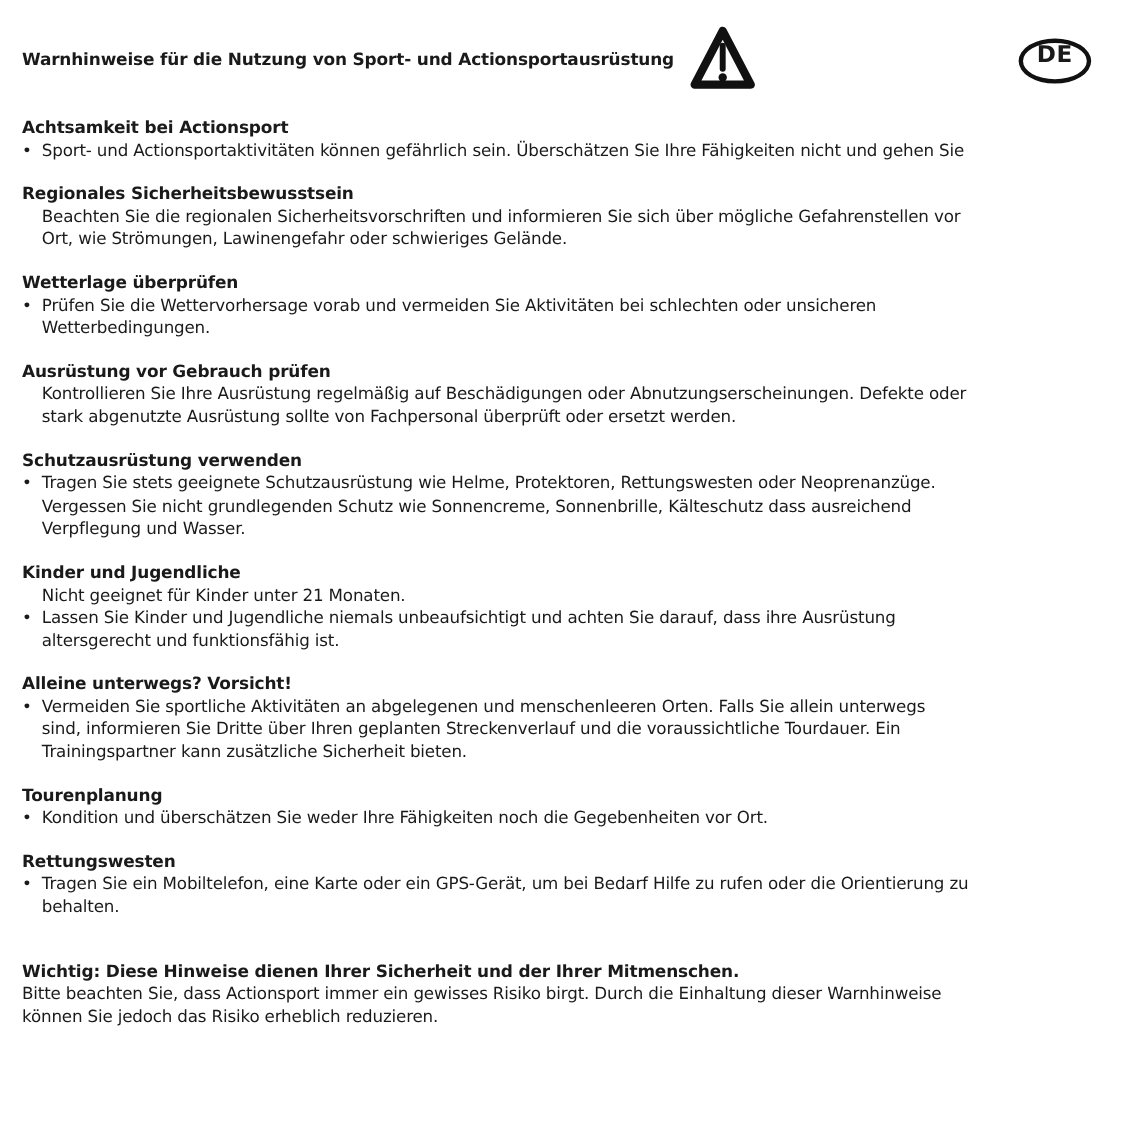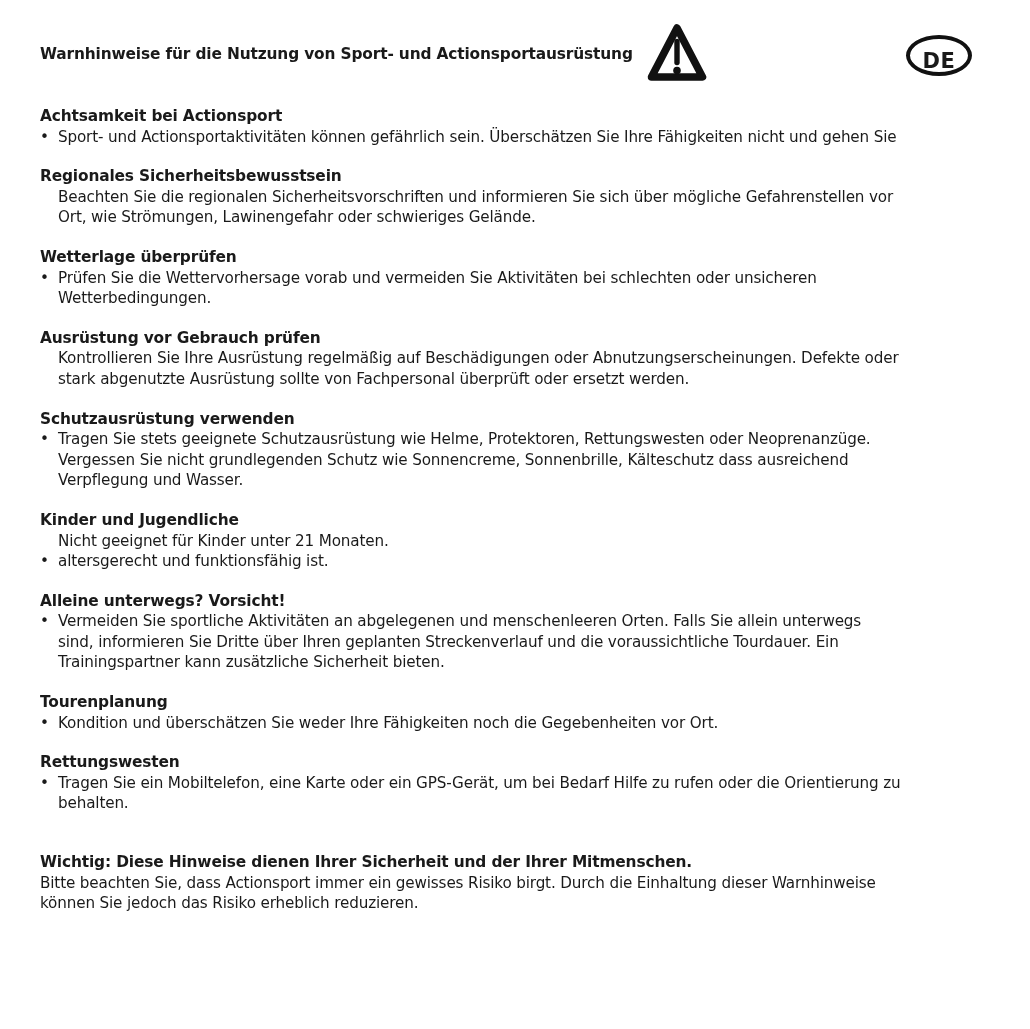--- a/index.html
+++ b/index.html
@@ -3,28 +3,28 @@
 <meta charset="utf-8">
 <style>
   * { margin:0; padding:0; box-sizing:border-box; }
   html,body { background:#ffffff; }
   body {
     width:1030px; height:1029px; overflow:hidden;
     color:#1a1a1a;
     font-family:"DejaVu Sans","Liberation Sans",sans-serif;
     font-size:15.2px; line-height:20.6px; letter-spacing:-0.15px;
   }
-  .doc { padding:0 40px; }
+  .doc { padding:0 20px; }
   .header { display:flex; align-items:flex-start; padding-top:20px; height:84px; }
   .title { font-size:15.4px; font-weight:bold; margin-top:24px; white-space:nowrap; }
   .tri { margin-left:14px; margin-top:2px; flex:none; }
   .badge {
     margin-left:auto; margin-right:18px; margin-top:15px; flex:none;
     width:66px; height:41px; border:4px solid #111; border-radius:50%;
-    display:flex; align-items:flex-end; justify-content:center;
+    display:flex; align-items:flex-start; justify-content:center;
   }
   .badge span { font-weight:bold; font-size:21px; letter-spacing:0.5px; }
   .sections { margin-top:22px; }
   .sec { margin-bottom:19px; }
   .h { font-size:15.4px; font-weight:bold; line-height:20.6px; }
   .para { display:flex; }
   .bullet { width:18px; flex:none; }
   .lines { flex:1; min-width:0; }
   .line { white-space:nowrap; }
   .footer { margin-top:38px; }
@@ -108,20 +108,21 @@
       <h2 class="h">Kinder und Jugendliche</h2>
       <div class="para">
         <span class="bullet"></span>
         <div class="lines">
           <div class="line">Nicht geeignet für Kinder unter 21 Monaten.</div>
         </div>
       </div>
       <div class="para">
         <span class="bullet">•</span>
         <div class="lines">
+          <div class="line">Lassen Sie Kinder und Jugendliche niemals unbeaufsichtigt und achten Sie darauf, dass ihre Ausrüstung</div>
           <div class="line">altersgerecht und funktionsfähig ist.</div>
         </div>
       </div>
     </section>
 
     <section class="sec">
       <h2 class="h">Alleine unterwegs? Vorsicht!</h2>
       <div class="para">
         <span class="bullet">•</span>
         <div class="lines">

